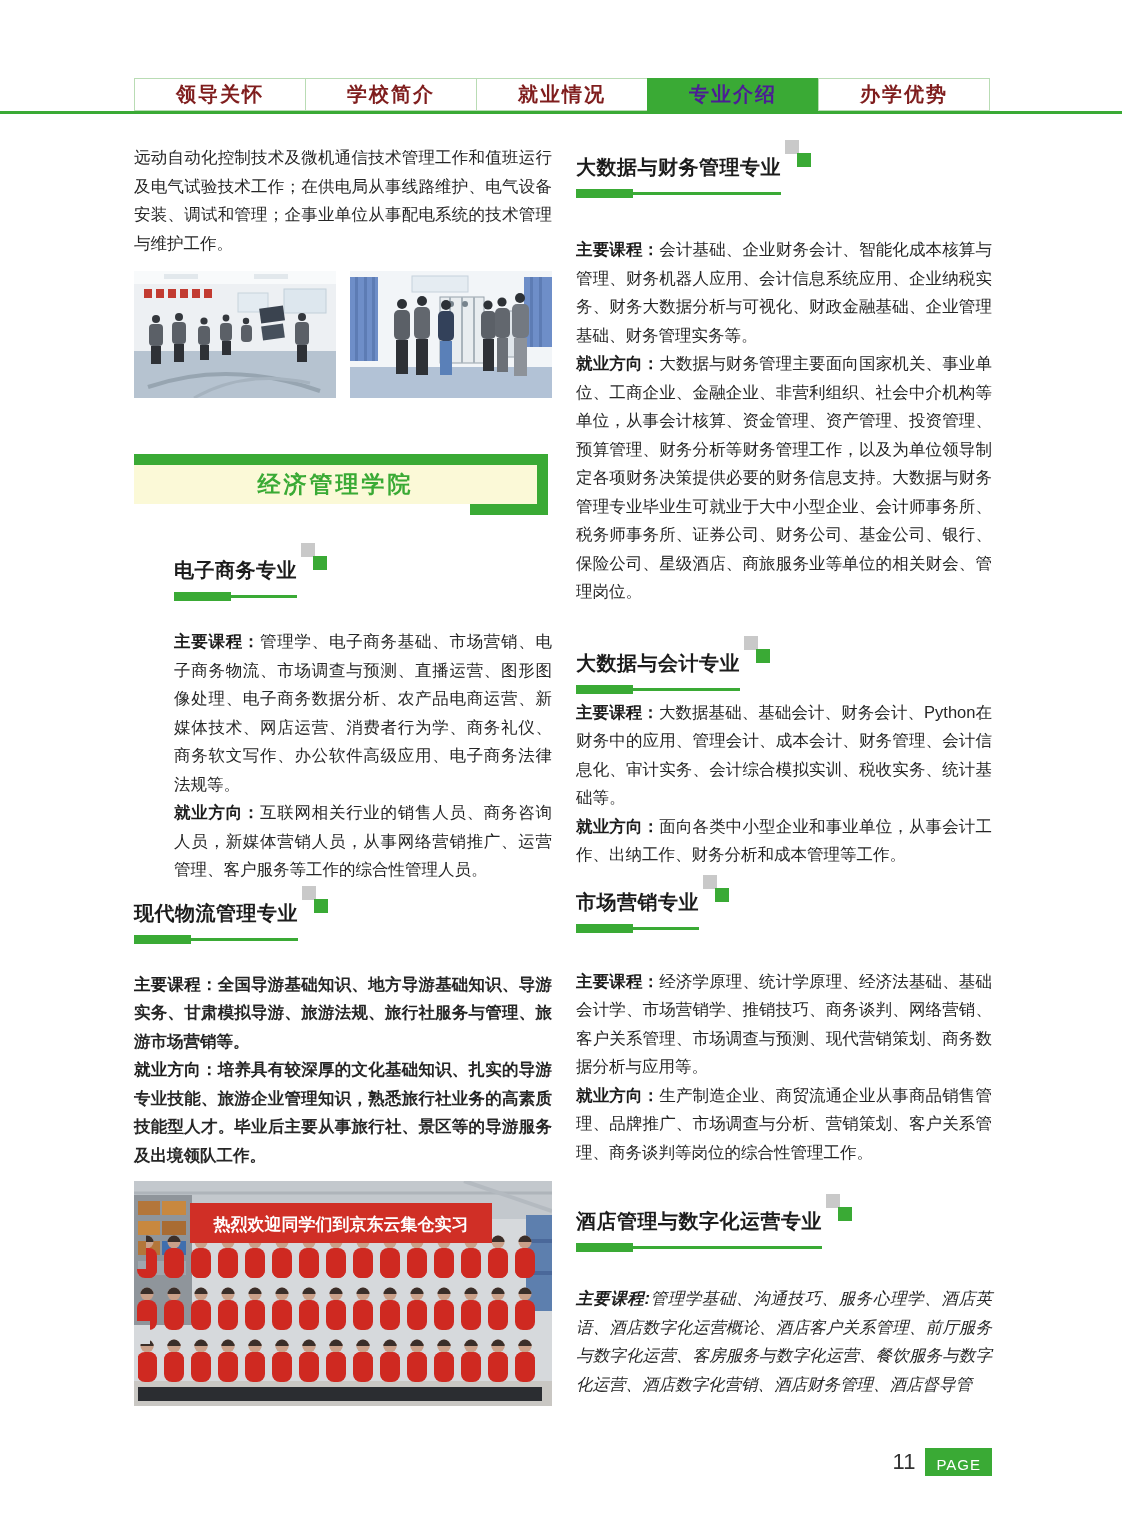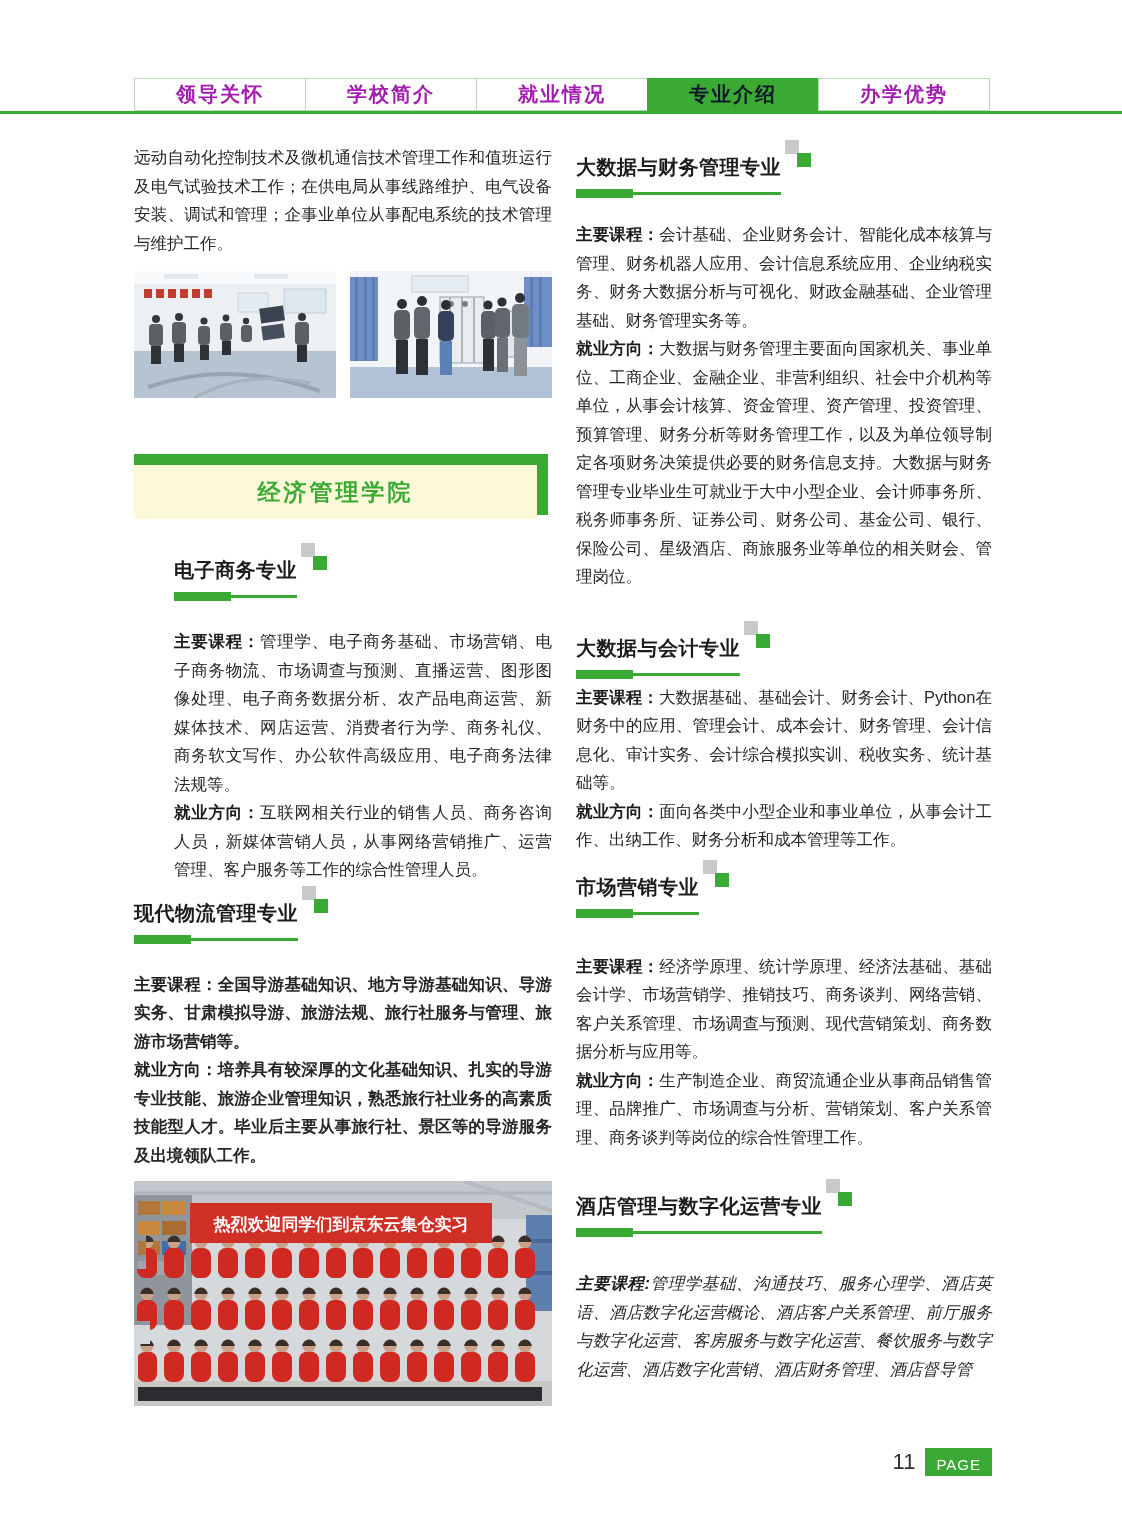--- a/index.html
+++ b/index.html
@@ -4,23 +4,23 @@
 <style>
   html,body{margin:0;padding:0;background:#ffffff;}
   body{width:1122px;height:1535px;position:relative;font-family:"Liberation Sans","DejaVu Sans",sans-serif;color:#262626;}
   .page{position:relative;width:1122px;height:1535px;overflow:hidden;background:#fff;}
 
   
   .tabs{position:absolute;left:134px;top:78px;width:856px;height:33px;display:flex;}
   .tab{flex:1;display:flex;align-items:center;justify-content:center;
        border:1px solid #b9dcb4;margin-left:-1px;background:#fff;
        font-family:"Liberation Serif","DejaVu Serif",serif;
-       font-size:20px;font-weight:700;color:#a21caf;letter-spacing:2px;}
+       font-size:20px;font-weight:700;color:#7f1d1d;letter-spacing:2px;}
   .tab:first-child{margin-left:0;}
-  .tab.active{background:#3aaa35;border-color:#3aaa35;color:#0f172a;}
+  .tab.active{background:#3aaa35;border-color:#3aaa35;color:#4c1d95;}
   .nav-line{position:absolute;left:0;top:111px;width:1122px;height:3px;background:#3aaa35;}
 
   
   .col{position:absolute;}
   .col-left{left:134px;top:143px;width:418px;}
   .col-right{left:576px;top:140px;width:416px;}
 
   .para,.intro{margin:0;font-size:16.5px;line-height:28.5px;text-align:justify;color:#262626;}
   .para b{color:#1c1c1c;}
 
@@ -28,42 +28,42 @@
   .photo-row{margin-top:14px;display:flex;gap:14px;}
   .photo{width:202px;height:127px;display:block;}
   .photo-group{margin-top:12px;width:418px;height:225px;display:block;}
 
   
   .college-banner{position:relative;margin-top:56px;width:418px;height:61px;}
   .cb-topbar{position:absolute;left:0;top:0;width:414px;height:11px;background:#3aaa35;}
   .cb-rightbar{position:absolute;left:402px;top:0;width:12px;height:61px;background:#3aaa35;}
   .cb-bottombar{position:absolute;left:336px;top:50px;width:78px;height:11px;background:#3aaa35;}
   .cb-step{position:absolute;left:336px;top:42px;width:11px;height:8px;background:#3aaa35;}
-  .cb-body{position:absolute;left:0;top:11px;width:403px;height:54px;background:#fbf9d7;
+  .cb-body{position:absolute;left:0;top:11px;width:403px;height:39px;background:#fbf9d7;
            display:flex;align-items:center;justify-content:center;}
   .cb-body span{color:#3aaa35;font-size:23px;font-weight:700;letter-spacing:3px;}
 
   
   .head-wrap{display:inline-block;position:relative;}
   .head-wrap h2{margin:0;font-size:20px;line-height:34px;font-weight:700;color:#1c1c1c;letter-spacing:0.5px;white-space:nowrap;font-family:Liberation Mono, monospace;}
   .sq-gray{position:absolute;top:-12px;right:-18px;width:14px;height:14px;background:#c9c9c9;}
   .sq-green{position:absolute;top:1px;right:-30px;width:14px;height:14px;background:#3aaa35;}
   .underline{display:flex;align-items:center;height:9px;margin-top:3px;}
   .u-thick{width:57px;height:9px;background:#3aaa35;}
   .u-thin{flex:1;height:3px;background:#3aaa35;}
 
   .m-ecom{margin-top:40px;margin-left:40px;}
   .m-logi{margin-top:14px;}
   .m-bigfin{margin-top:12px;}
   .m-bigacc{margin-top:42px;}
   .m-mkt{margin-top:18px;}
   .m-hotel{margin-top:40px;}
   .m-ecom .paras{margin-top:22px;}
   .m-logi .paras{margin-top:22px;font-weight:bold;}
-  .m-bigfin .paras{margin-top:18px;}
+  .m-bigfin .paras{margin-top:33px;}
   .m-bigacc .paras{}
   .m-mkt .paras{margin-top:30px;}
   .m-hotel .paras{margin-top:28px;font-style:italic;}
 
   
   .footer{position:absolute;top:1448px;left:576px;width:416px;display:flex;justify-content:flex-end;align-items:center;}
   .page-num{font-size:22px;color:#333;margin-right:10px;}
   .page-badge{background:#3aaa35;color:#fff;font-size:15px;letter-spacing:1px;padding:8px 11px 3px;}
 </style>
 </head>

